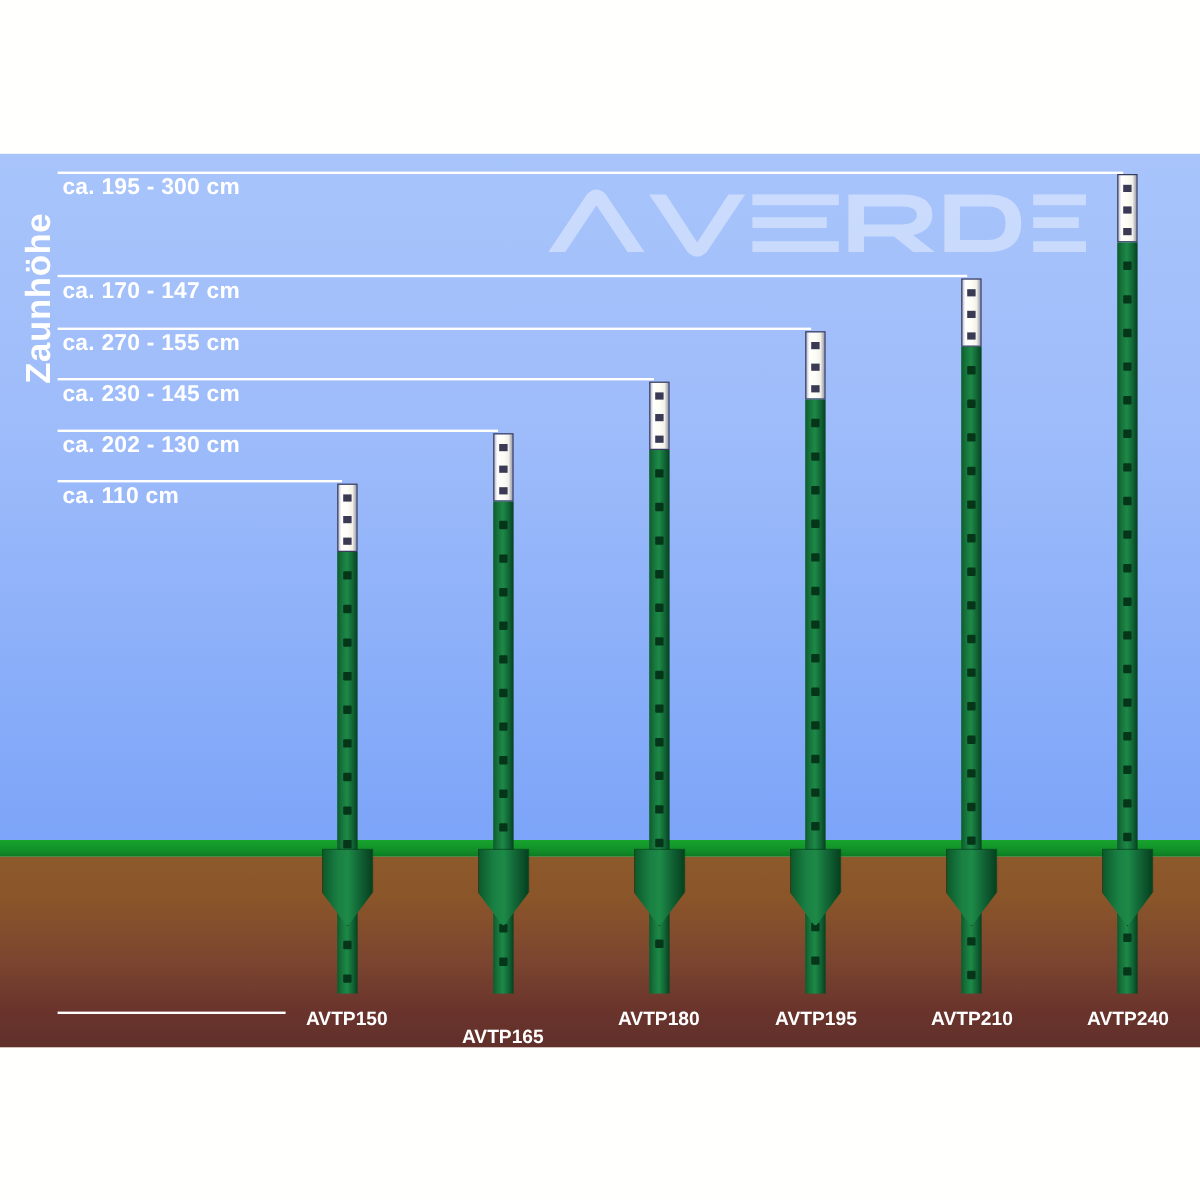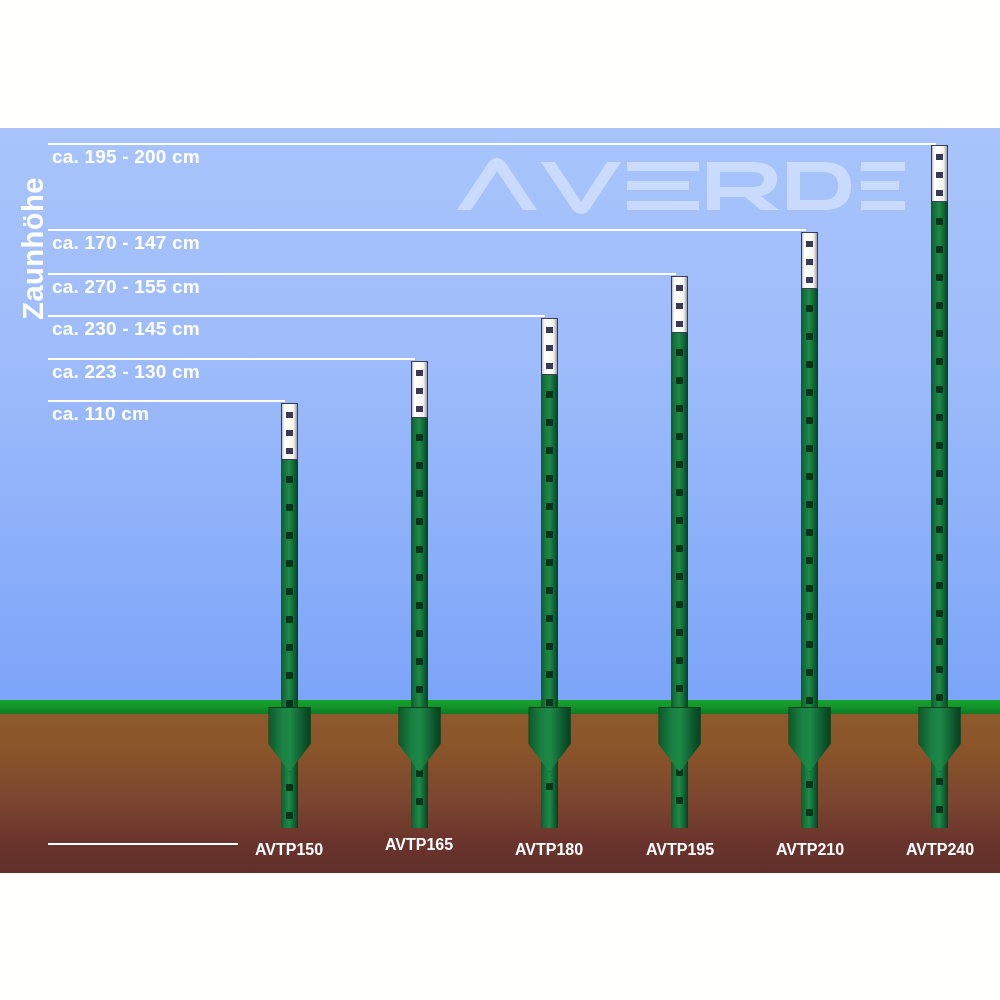--- a/index.html
+++ b/index.html
@@ -82,33 +82,33 @@
         <rect x="406" y="10" width="44" height="9"></rect>
         <rect x="406" y="29" width="38" height="9"></rect>
         <rect x="406" y="49" width="44" height="9"></rect>
       </g>
     </svg>
   </div>
 
   <div id="zaunhoehe">Zaunhöhe</div>
 
   <div class="leader" style="left:48px;top:143px;width:888px;"></div>
-  <div class="hlabel" style="left:52px;top:146px;">ca. 195 - 200 cm</div>
+  <div class="hlabel" style="left:52px;top:146px;">ca. 195 - 300 cm</div>
 
   <div class="leader" style="left:48px;top:229px;width:758px;"></div>
   <div class="hlabel" style="left:52px;top:232px;">ca. 170 - 147 cm</div>
 
   <div class="leader" style="left:48px;top:273px;width:628px;"></div>
   <div class="hlabel" style="left:52px;top:276px;">ca. 270 - 155 cm</div>
 
   <div class="leader" style="left:48px;top:315px;width:497px;"></div>
   <div class="hlabel" style="left:52px;top:318px;">ca. 230 - 145 cm</div>
 
   <div class="leader" style="left:48px;top:358px;width:367px;"></div>
-  <div class="hlabel" style="left:52px;top:361px;">ca. 223 - 130 cm</div>
+  <div class="hlabel" style="left:52px;top:361px;">ca. 202 - 130 cm</div>
 
   <div class="leader" style="left:48px;top:400px;width:237px;"></div>
   <div class="hlabel" style="left:52px;top:403px;">ca. 110 cm</div>
 
   <div class="post" style="left:281px;top:403px;width:17px;height:425px;">
     <div class="cap" style="height:57px;">
       <i style="top:8px;"></i>
         <i style="top:26px;"></i>
         <i style="top:44px;"></i>
     </div>
@@ -274,19 +274,19 @@
       <b style="top:576px;"></b>
         <b style="top:604px;"></b>
     </div>
     <div class="spade" style="top:562px;width:43px;height:65px;
          clip-path:polygon(0 0,100% 0,100% 56%,50% 100%,0 56%);"></div>
   </div>
 
   <div id="depth-rule"></div>
 
   <div class="plabel" style="left:289px;top:841px;">AVTP150</div>
-  <div class="plabel" style="left:419px;top:836px;">AVTP165</div>
+  <div class="plabel" style="left:419px;top:856px;">AVTP165</div>
   <div class="plabel" style="left:549px;top:841px;">AVTP180</div>
   <div class="plabel" style="left:680px;top:841px;">AVTP195</div>
   <div class="plabel" style="left:810px;top:841px;">AVTP210</div>
   <div class="plabel" style="left:940px;top:841px;">AVTP240</div>
 
 </div>
 
 </body></html>

